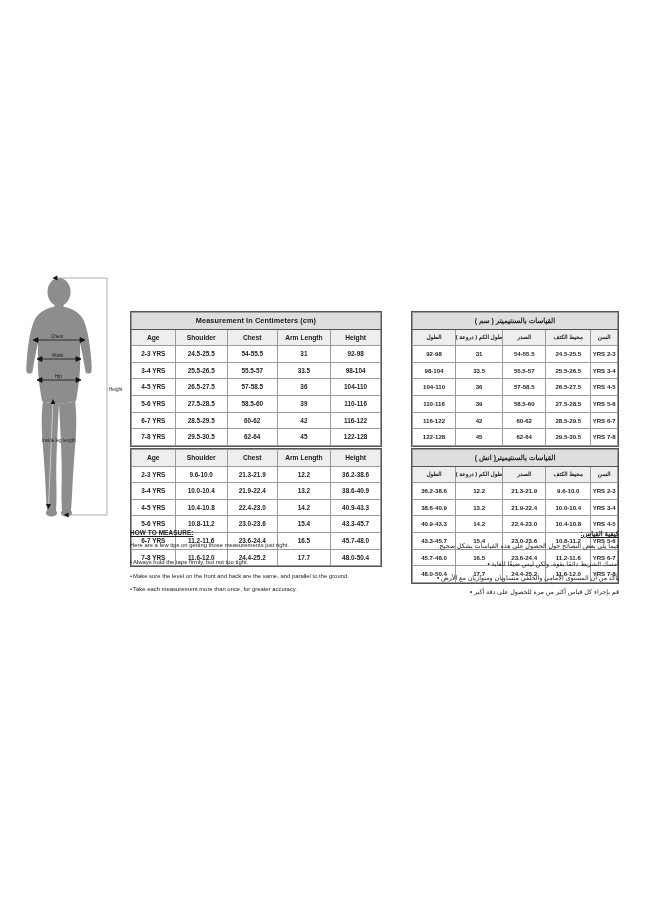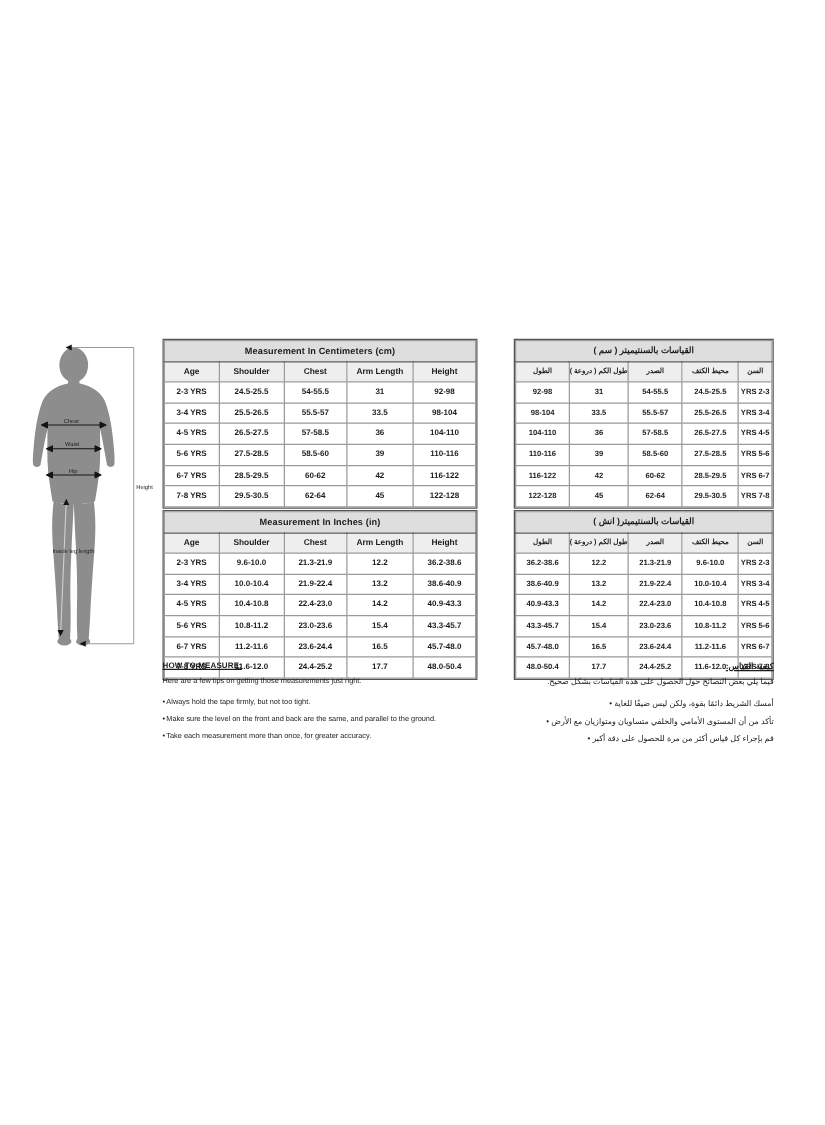--- a/index.html
+++ b/index.html
@@ -33,20 +33,21 @@
     height: 245px;
   }
   .silhouette-svg { display: block; }
 
   
   .table-block {
     position: absolute;
     border: 1px solid #555;
     background: #fff;
     box-sizing: border-box;
+    margin-top: 40px;
   }
   table.size-table {
     border-collapse: collapse;
     width: 100%;
     table-layout: fixed;
   }
   table.size-table td,
   table.size-table th {
     border: 1px solid #9a9a9a;
     text-align: center;
@@ -308,23 +309,20 @@
   <div class="table-block table-in-en">
     <table class="size-table">
       <colgroup>
         <col style="width:17.5%">
           <col style="width:21%">
           <col style="width:20%">
         <col style="width:21.5%">
           <col style="width:20%">
       </colgroup>
       <tbody>
-          <tr class="title-row">
-        <th colspan="5">Measurement In Inches (in)</th>
-      </tr>
       <tr class="head-row">
         <th>Age</th>
         <th>Shoulder</th>
         <th>Chest</th>
         <th>Arm Length</th>
         <th>Height</th>
       </tr>
       <tr class="data-row">
         <td>2-3 YRS</td>
         <td>9.6-10.0</td>

